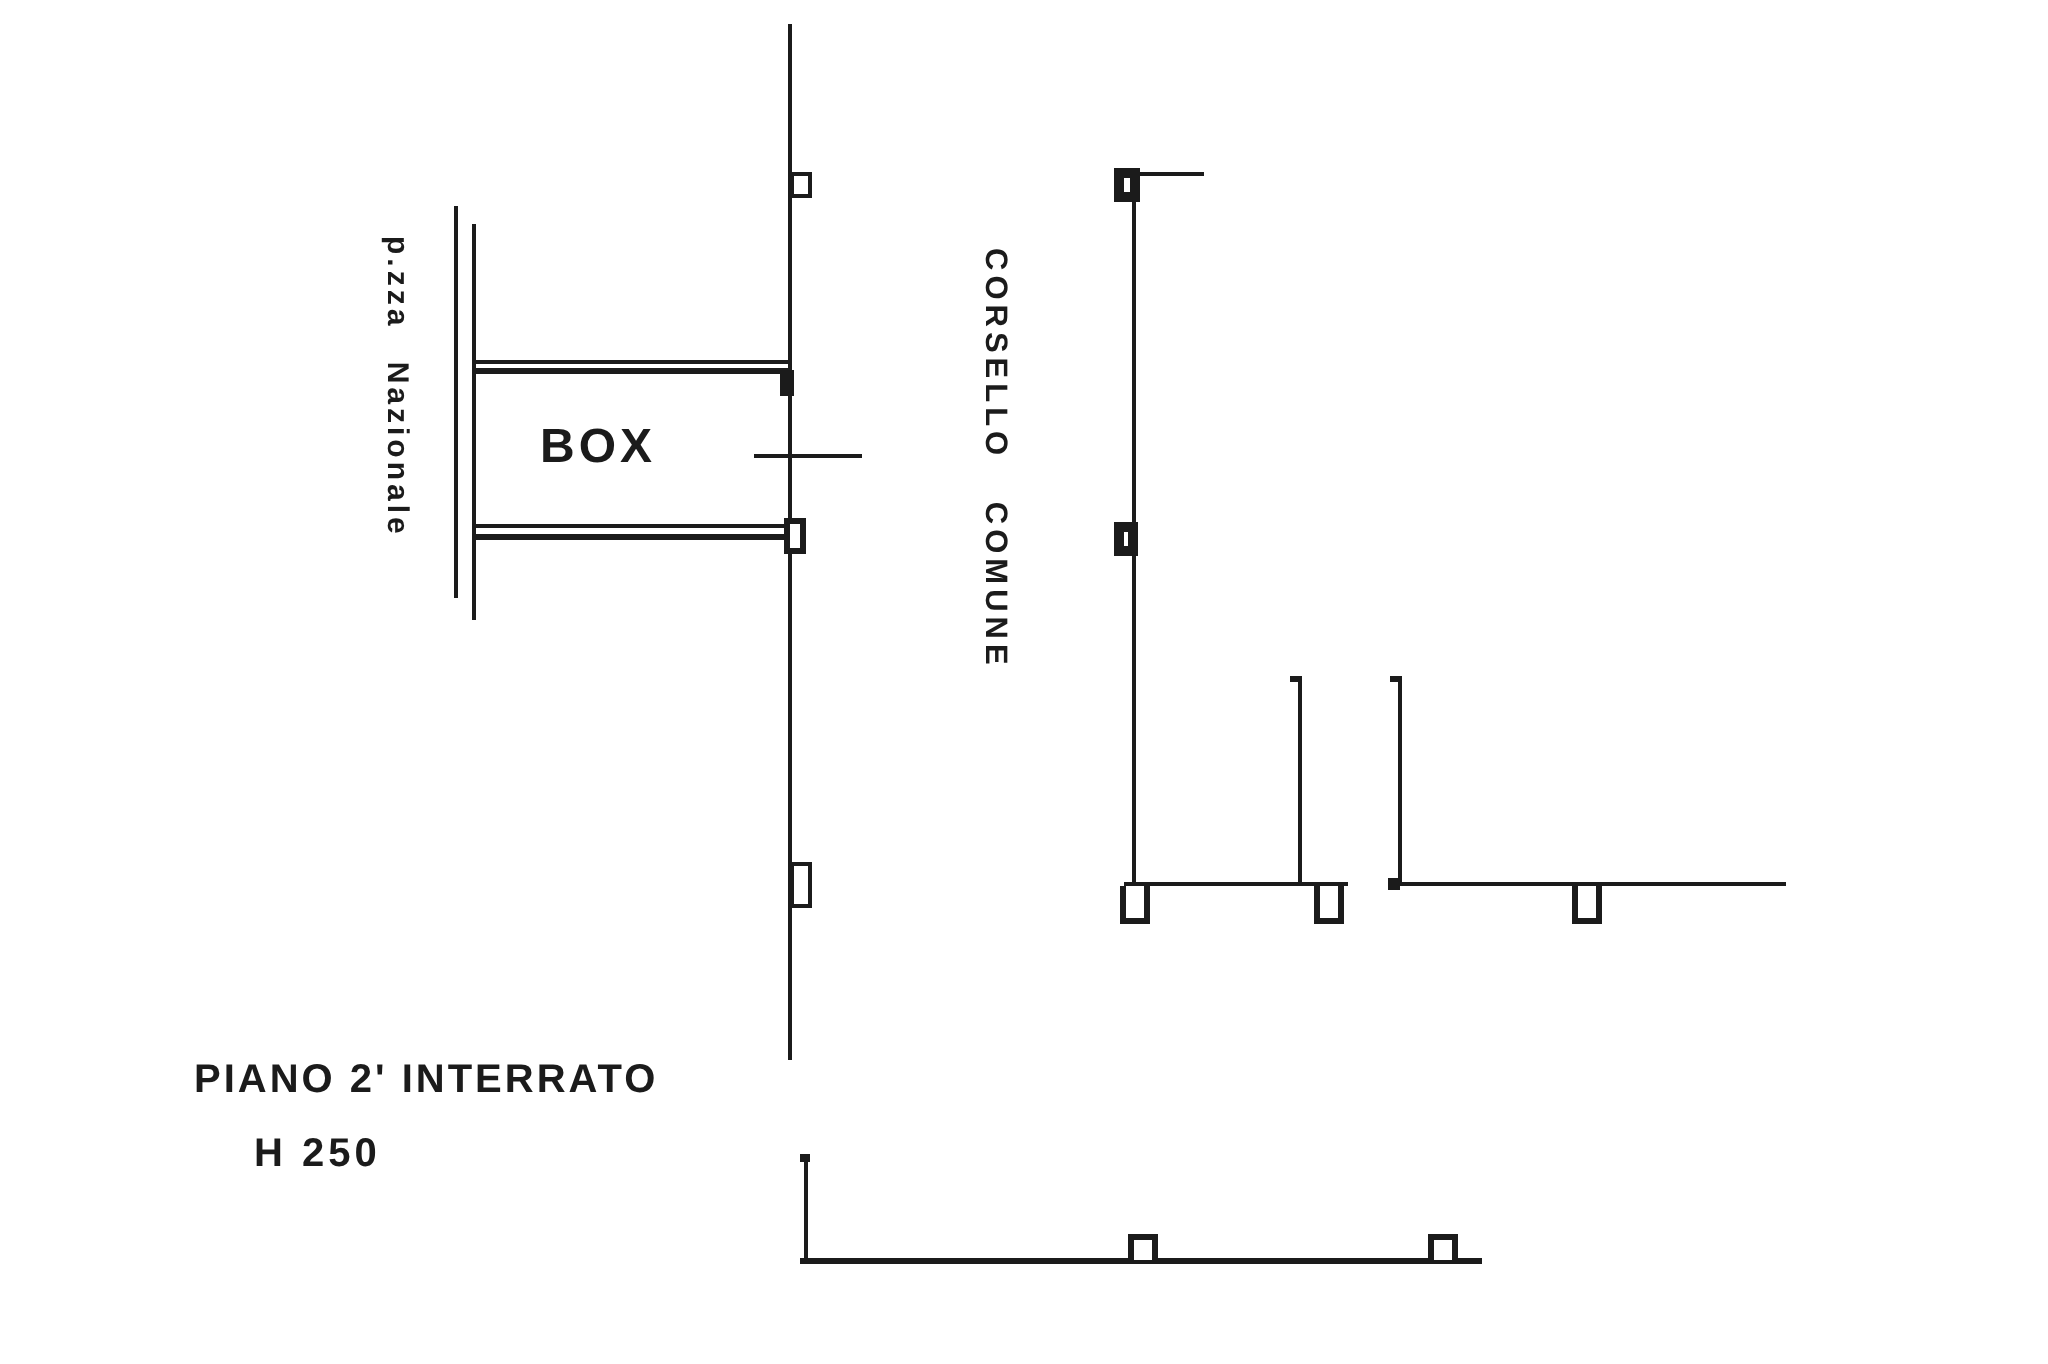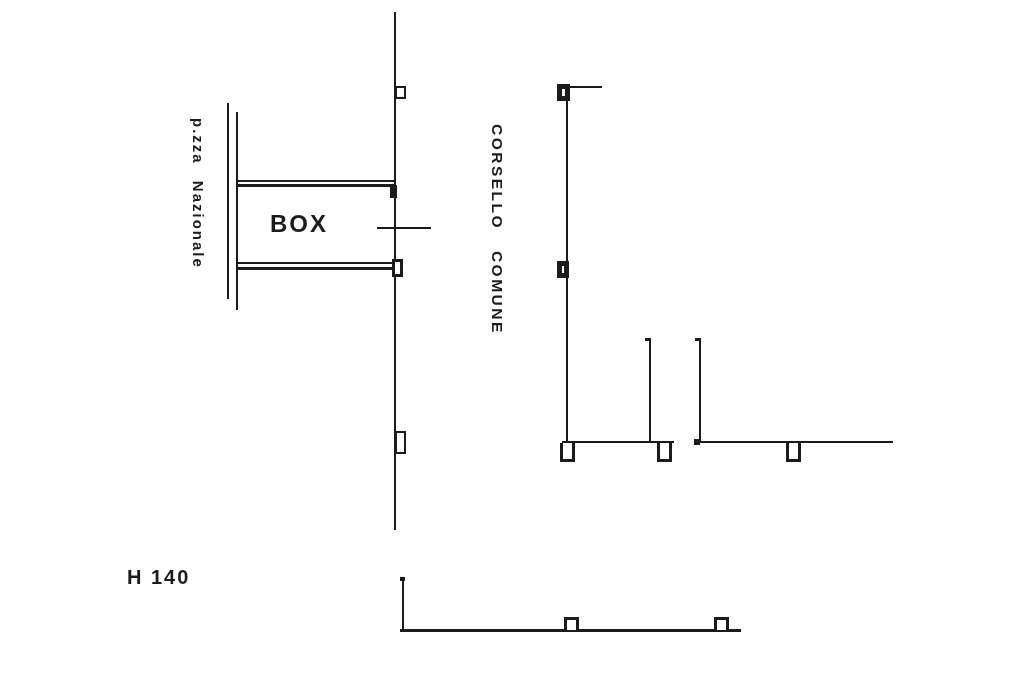--- a/index.html
+++ b/index.html
@@ -84,15 +84,16 @@
 
   <div class="ln" style="left:402px;top:578px;width:2px;height:53px;"></div>
   <div class="dot" style="left:400px;top:577px;width:5px;height:4px;"></div>
   <div class="ln" style="left:400px;top:629px;width:341px;height:3px;"></div>
   <div class="col thick open-bottom" style="left:564px;top:617px;width:15px;height:13px;"></div>
   <div class="col thick open-bottom" style="left:714px;top:617px;width:15px;height:13px;"></div>
 
   <div class="lbl vert lbl-street">p.zza Nazionale</div>
   <div class="lbl vert lbl-corridor">CORSELLO COMUNE</div>
   <div class="lbl lbl-box">BOX</div>
-  <div class="lbl lbl-height">H 140</div>
+  <div class="lbl lbl-title">PIANO 2' INTERRATO</div>
+  <div class="lbl lbl-height">H 250</div>
 
 </div>
 
 </body></html>

